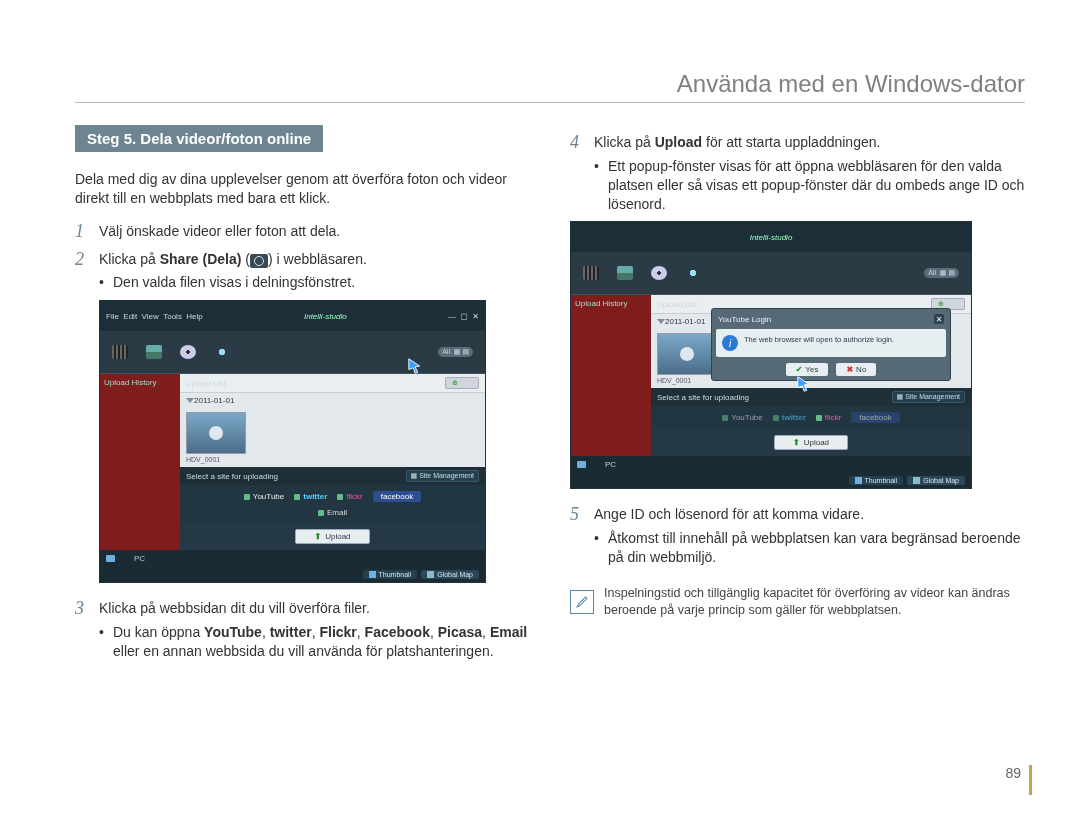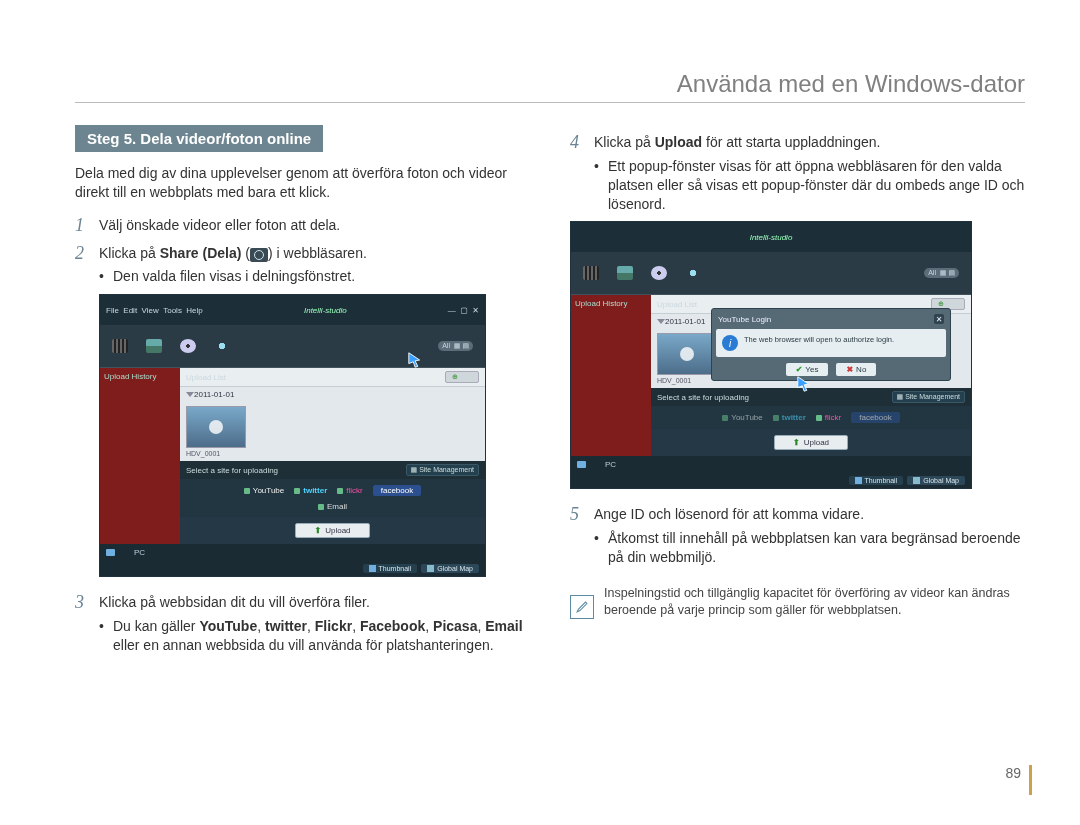--- a/index.html
+++ b/index.html
@@ -34,21 +34,21 @@
     flex: 1;
     min-width: 0;
   }
   .step-heading {
     display: inline-block;
     background: #6d8590;
     color: #fff;
     font-size: 15px;
     font-weight: 600;
     padding: 5px 12px;
-    margin-bottom: 12px;
+    margin-bottom: 18px;
   }
   .intro {
     font-size: 14px;
     line-height: 1.35;
     margin: 0 0 14px 0;
   }
   .num-row {
     display: flex;
     align-items: flex-start;
     margin: 8px 0 2px 0;
@@ -204,21 +204,21 @@
   .login-body{background:#e6eef2;color:#2a3a42;padding:6px;display:flex;gap:6px;align-items:flex-start;border-radius:2px;margin-top:4px;}
   .info-ico{width:16px;height:16px;border-radius:50%;background:#2a7bd4;color:#fff;display:flex;align-items:center;justify-content:center;font-size:10px;font-style:italic;flex:0 0 16px;}
   .login-actions{display:flex;justify-content:center;gap:8px;margin-top:6px;}
   .login-actions .lb{background:#e6eef2;color:#2a3a42;font-size:8px;padding:2px 10px;border-radius:2px;display:flex;align-items:center;gap:3px;}
   .lb .ok{color:#2a9a2a;font-weight:700;}
   .lb .no{color:#cc3a3a;font-weight:700;}
   .svc-bar.dim .svc{opacity:.55;}
   .svc-bar.dim .svc.fl{opacity:1;}
 
   
-  .note-row{display:flex;gap:10px;margin-top:18px;align-items:flex-end;}
+  .note-row{display:flex;gap:10px;margin-top:18px;align-items:center;}
   .note-icon{
     width:22px;height:22px;border:1px solid #5b8aa5;display:flex;align-items:center;justify-content:center;color:#5b8aa5;
   }
   .note-icon svg{width:14px;height:14px;}
   .note-text{flex:1;font-size:12.5px;line-height:1.35;color:#444;}
 
   .page-num{
     position:absolute;
     right:48px;
     bottom:30px;
@@ -345,21 +345,21 @@
           <span class="tab active"><span class="ticon"></span><span>Thumbnail</span></span>
           <span class="tab"><span class="ticon" style="background:#8bc"></span><span>Global Map</span></span>
         </div>
       </div>
 
       <div class="num-row">
         <div class="num">3</div>
         <div class="num-body">Klicka på webbsidan dit du vill överföra filer.</div>
       </div>
       <div class="bullet">
-        <span>Du kan gäller </span><b>YouTube</b><span>, </span><b>twitter</b><span>, </span><b>Flickr</b><span>, </span><b>Facebook</b><span>, </span><b>Picasa</b><span>, </span><b>Email</b><span> eller en annan webbsida du vill använda för platshanteringen.</span>
+        <span>Du kan öppna </span><b>YouTube</b><span>, </span><b>twitter</b><span>, </span><b>Flickr</b><span>, </span><b>Facebook</b><span>, </span><b>Picasa</b><span>, </span><b>Email</b><span> eller en annan webbsida du vill använda för platshanteringen.</span>
       </div>
     </div>
 
     <div class="col col-right">
       <div class="num-row">
         <div class="num">4</div>
         <div class="num-body">
           <span>Klicka på </span><b>Upload</b><span> för att starta uppladdningen.</span>
         </div>
       </div>

